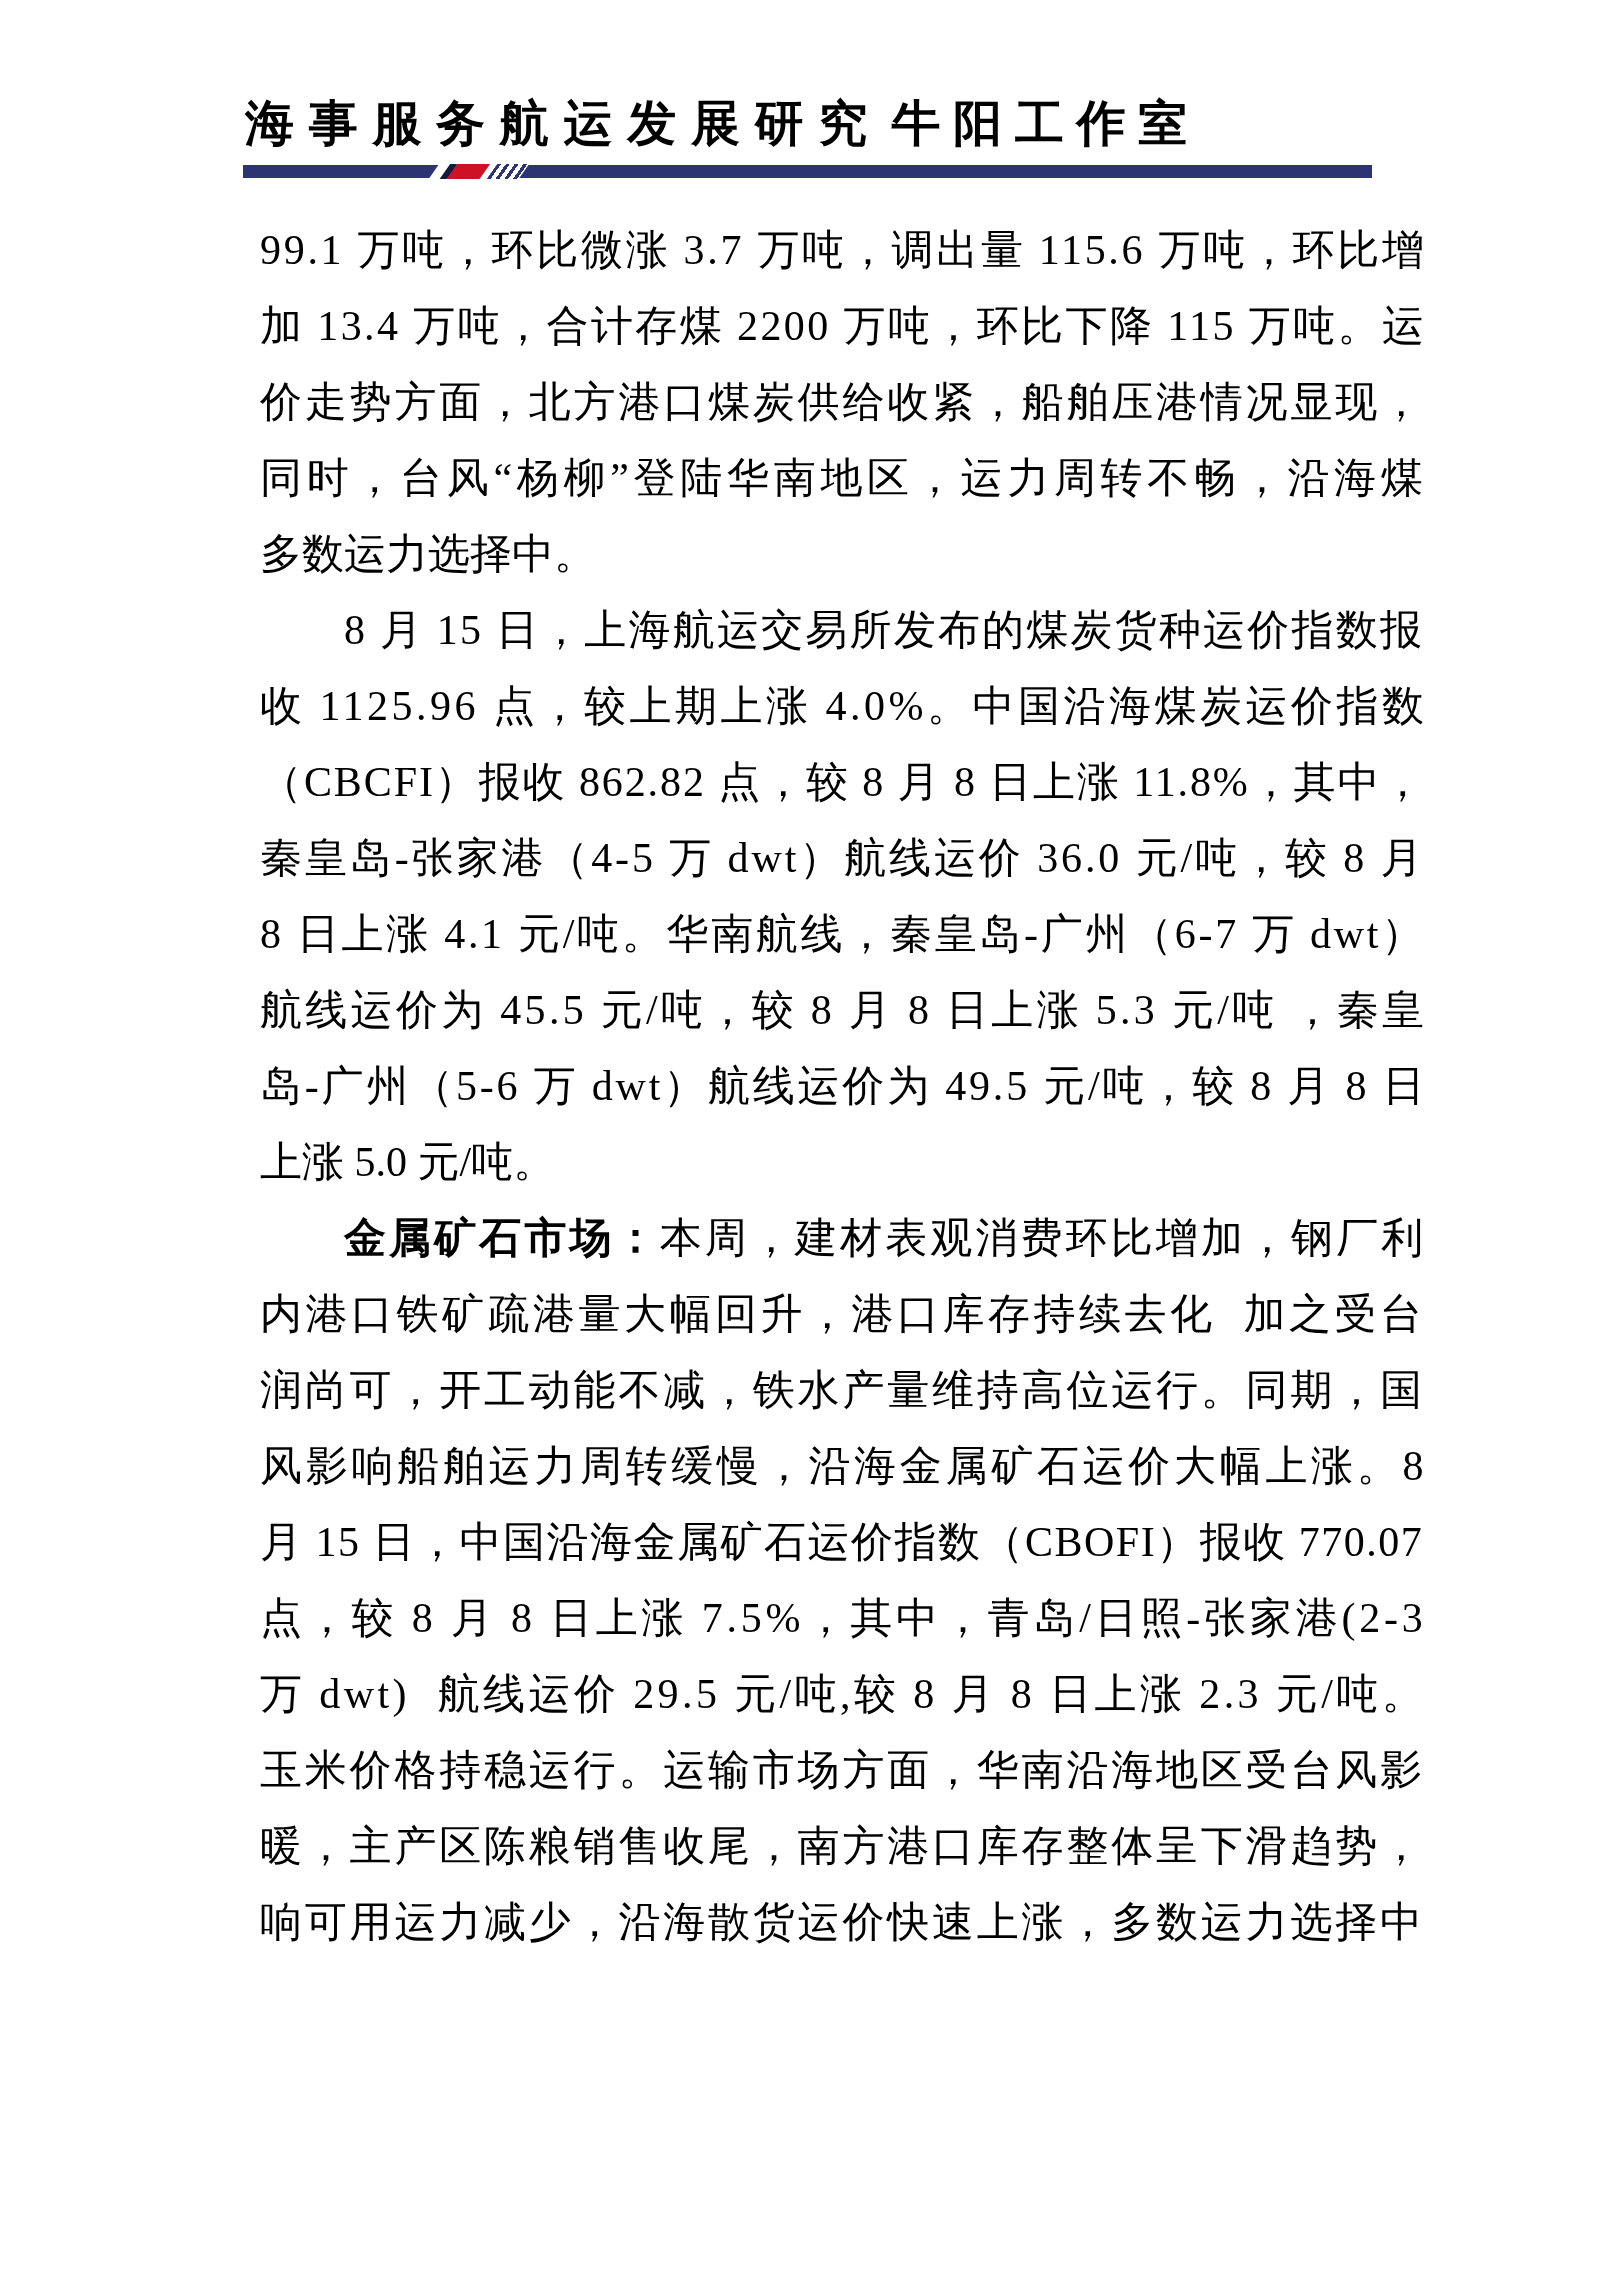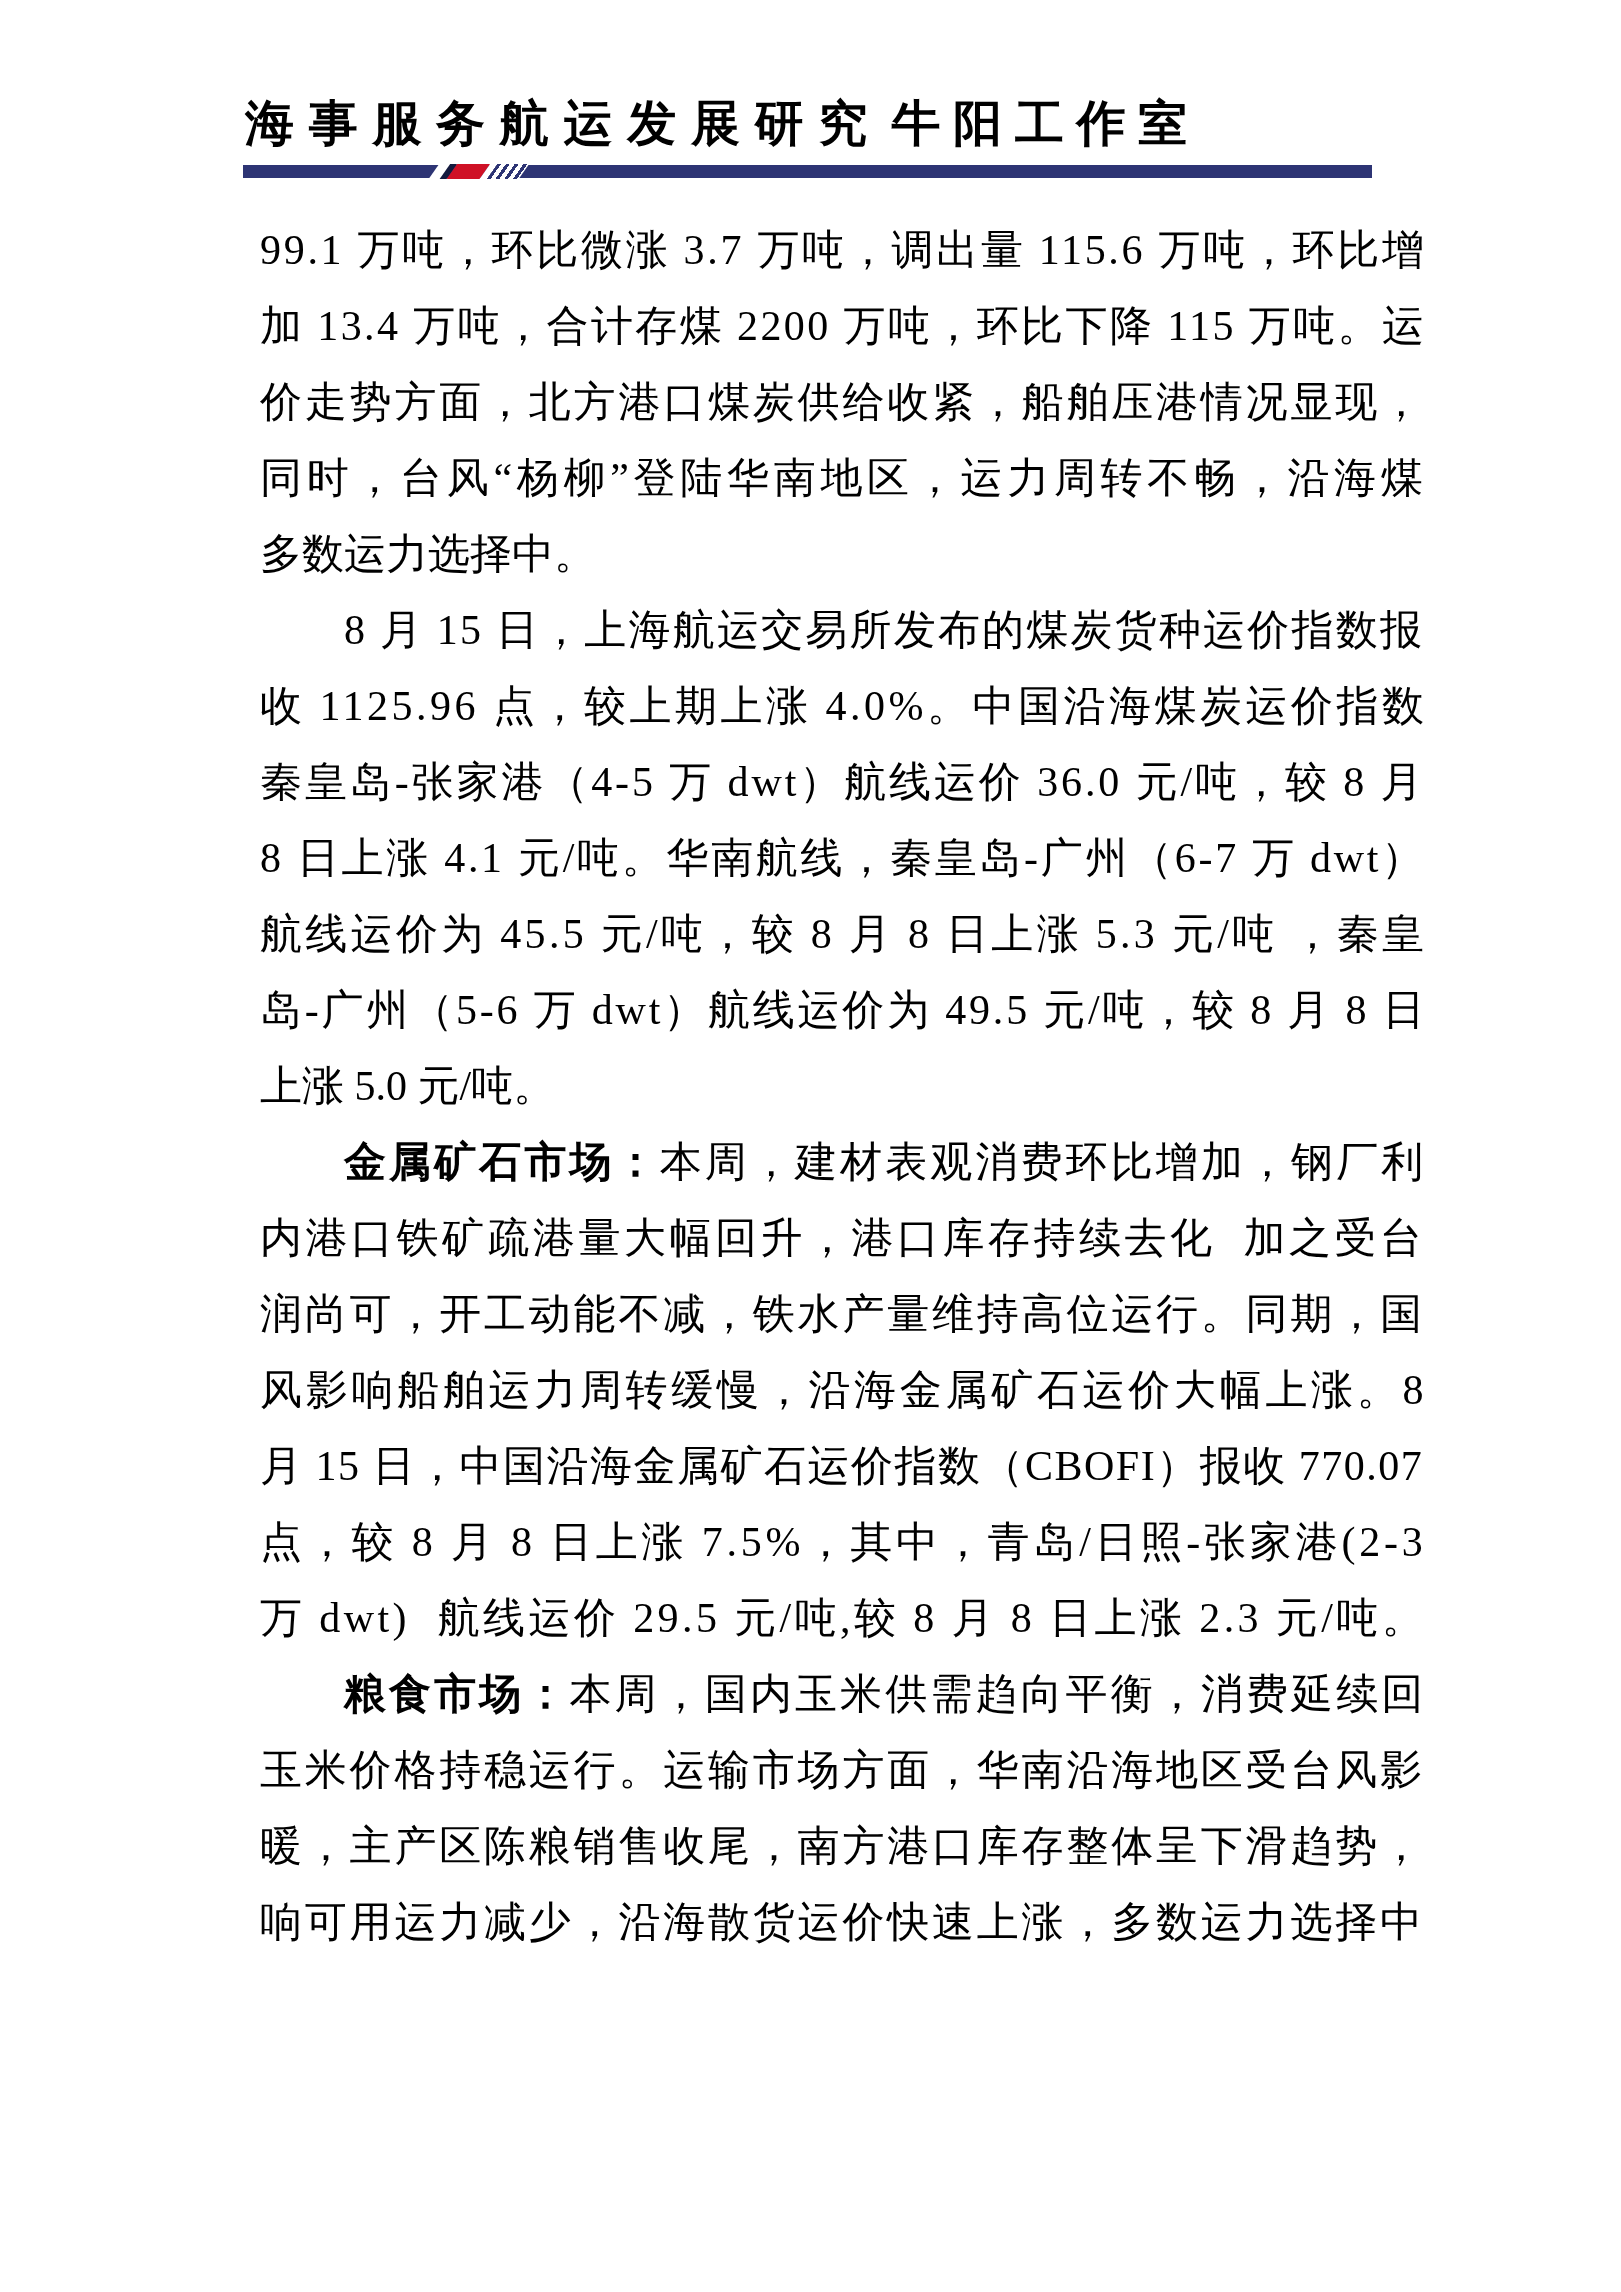--- a/index.html
+++ b/index.html
@@ -93,32 +93,32 @@
   </header>
 
   <main class="bodytext" id="bodytext">
       <div class="line" style="letter-spacing: 2.7px;"><span>99.1 万吨，环比微涨 3.7 万吨，调出量 115.6 万吨，环比增</span></div>
       <div class="line" style="letter-spacing: 2.4px;"><span>加 13.4 万吨，合计存煤 2200 万吨，环比下降 115 万吨。运</span></div>
       <div class="line" style="letter-spacing: 2.8px;"><span>价走势方面，北方港口煤炭供给收紧，船舶压港情况显现，</span></div>
       <div class="line" style="letter-spacing: 4.7px;"><span>同时，台风“杨柳”登陆华南地区，运力周转不畅，沿海煤</span></div>
       <div class="line"><span>多数运力选择中。</span></div>
       <div class="line indent" style="letter-spacing: 2.2px;"><span>8 月 15 日，上海航运交易所发布的煤炭货种运价指数报</span></div>
       <div class="line" style="letter-spacing: 3.5px;"><span>收 1125.96 点，较上期上涨 4.0%。中国沿海煤炭运价指数</span></div>
+      <div class="line" style="letter-spacing: 1.9px;"><span>（CBCFI）报收 862.82 点，较 8 月 8 日上涨 11.8%，其中，</span></div>
       <div class="line" style="letter-spacing: 2.9px;"><span>秦皇岛-张家港（4-5 万 dwt）航线运价 36.0 元/吨，较 8 月</span></div>
       <div class="line" style="letter-spacing: 2.7px;"><span>8 日上涨 4.1 元/吨。华南航线，秦皇岛-广州（6-7 万 dwt）</span></div>
       <div class="line" style="letter-spacing: 3.3px; text-align: center;"><span>航线运价为 45.5 元/吨，较 8 月 8 日上涨 5.3 元/吨 ，秦皇</span></div>
       <div class="line" style="letter-spacing: 2.8px;"><span>岛-广州（5-6 万 dwt）航线运价为 49.5 元/吨，较 8 月 8 日</span></div>
       <div class="line"><span>上涨 5.0 元/吨。</span></div>
       <div class="line indent" style="letter-spacing: 3.1px;"><span><b>金属矿石市场：</b>本周，建材表观消费环比增加，钢厂利</span></div>
       <div class="line" style="letter-spacing: 3.5px;"><span>内港口铁矿疏港量大幅回升，港口库存持续去化  加之受台</span></div>
       <div class="line" style="letter-spacing: 2.8px;"><span>润尚可，开工动能不减，铁水产量维持高位运行。同期，国</span></div>
       <div class="line" style="letter-spacing: 3.7px;"><span>风影响船舶运力周转缓慢，沿海金属矿石运价大幅上涨。8</span></div>
       <div class="line" style="letter-spacing: 1.5px;"><span>月 15 日，中国沿海金属矿石运价指数（CBOFI）报收 770.07</span></div>
       <div class="line" style="letter-spacing: 3.8px;"><span>点，较 8 月 8 日上涨 7.5%，其中，青岛/日照-张家港(2-3</span></div>
       <div class="line" style="letter-spacing: 3.4px;"><span>万 dwt)  航线运价 29.5 元/吨,较 8 月 8 日上涨 2.3 元/吨。</span></div>
-      <div class="line indent" style="letter-spacing: 3.1px;"><span><b>粮食市场：</b>本周，国内玉米供需趋向平衡，消费延续回</span></div>
       <div class="line" style="letter-spacing: 2.8px;"><span>玉米价格持稳运行。运输市场方面，华南沿海地区受台风影</span></div>
       <div class="line" style="letter-spacing: 2.8px;"><span>暖，主产区陈粮销售收尾，南方港口库存整体呈下滑趋势，</span></div>
       <div class="line" style="letter-spacing: 2.8px;"><span>响可用运力减少，沿海散货运价快速上涨，多数运力选择中</span></div>
     </main>
 
 </div>
 
 
 </body></html>

